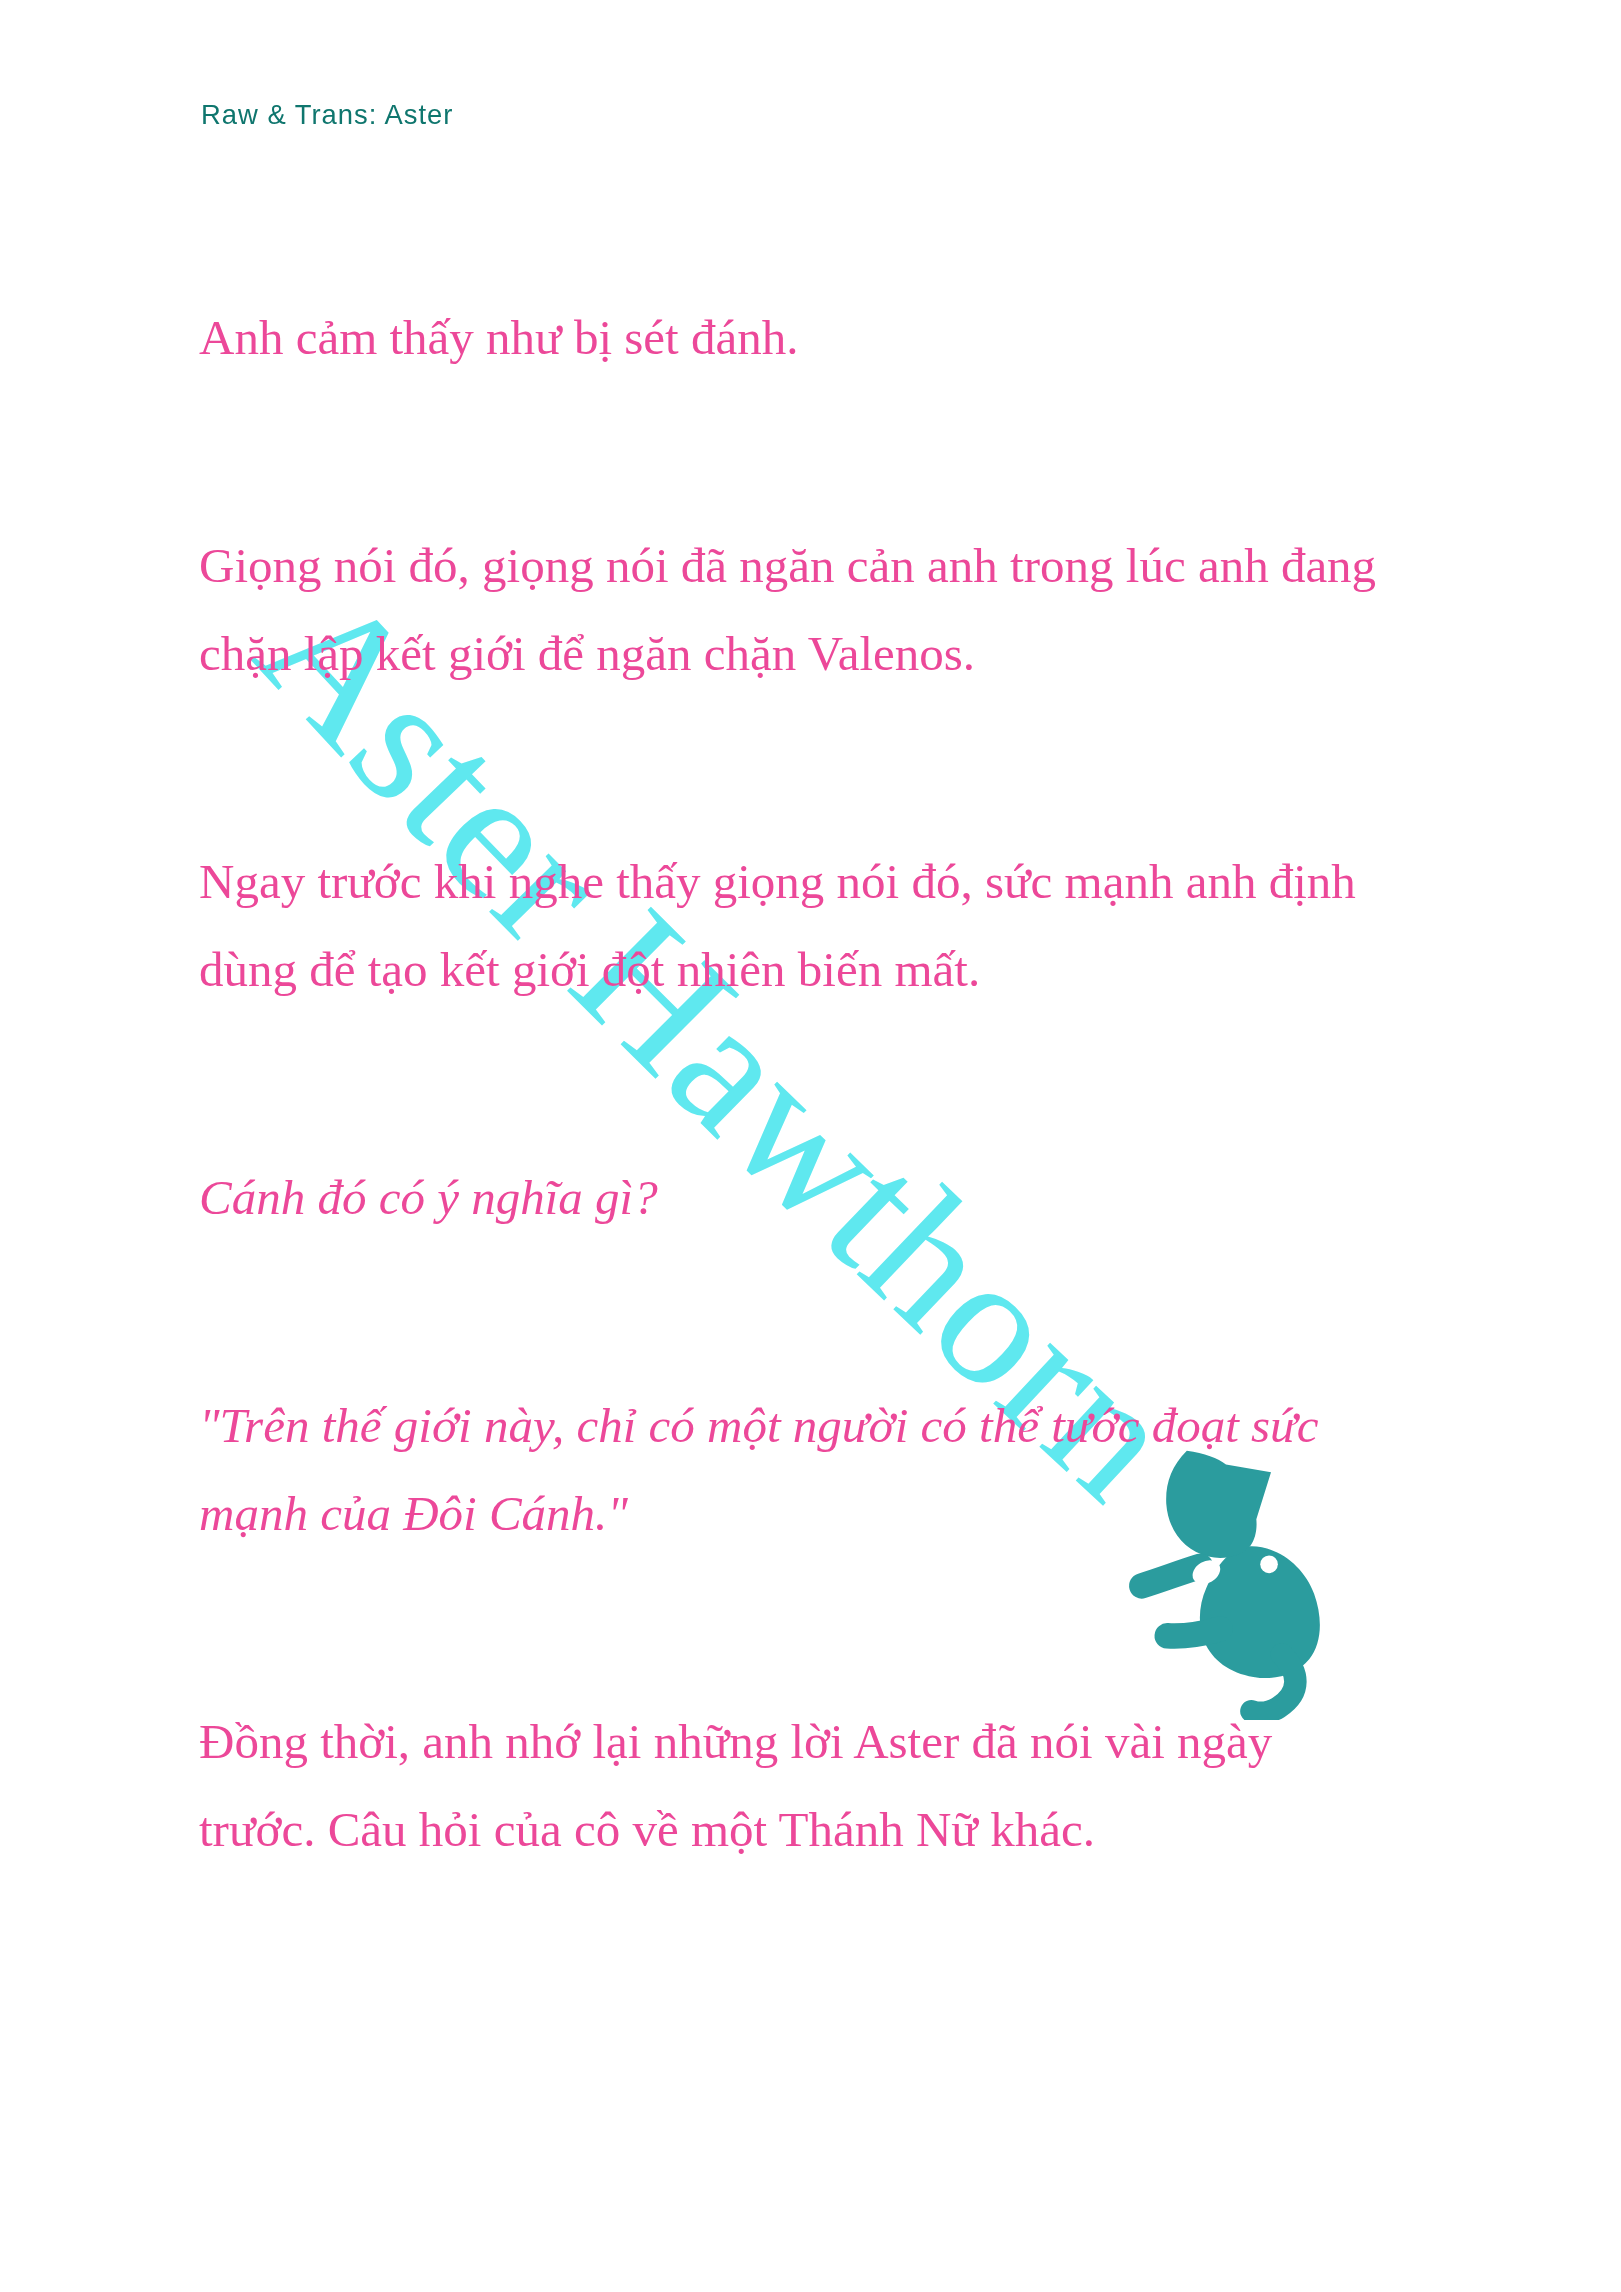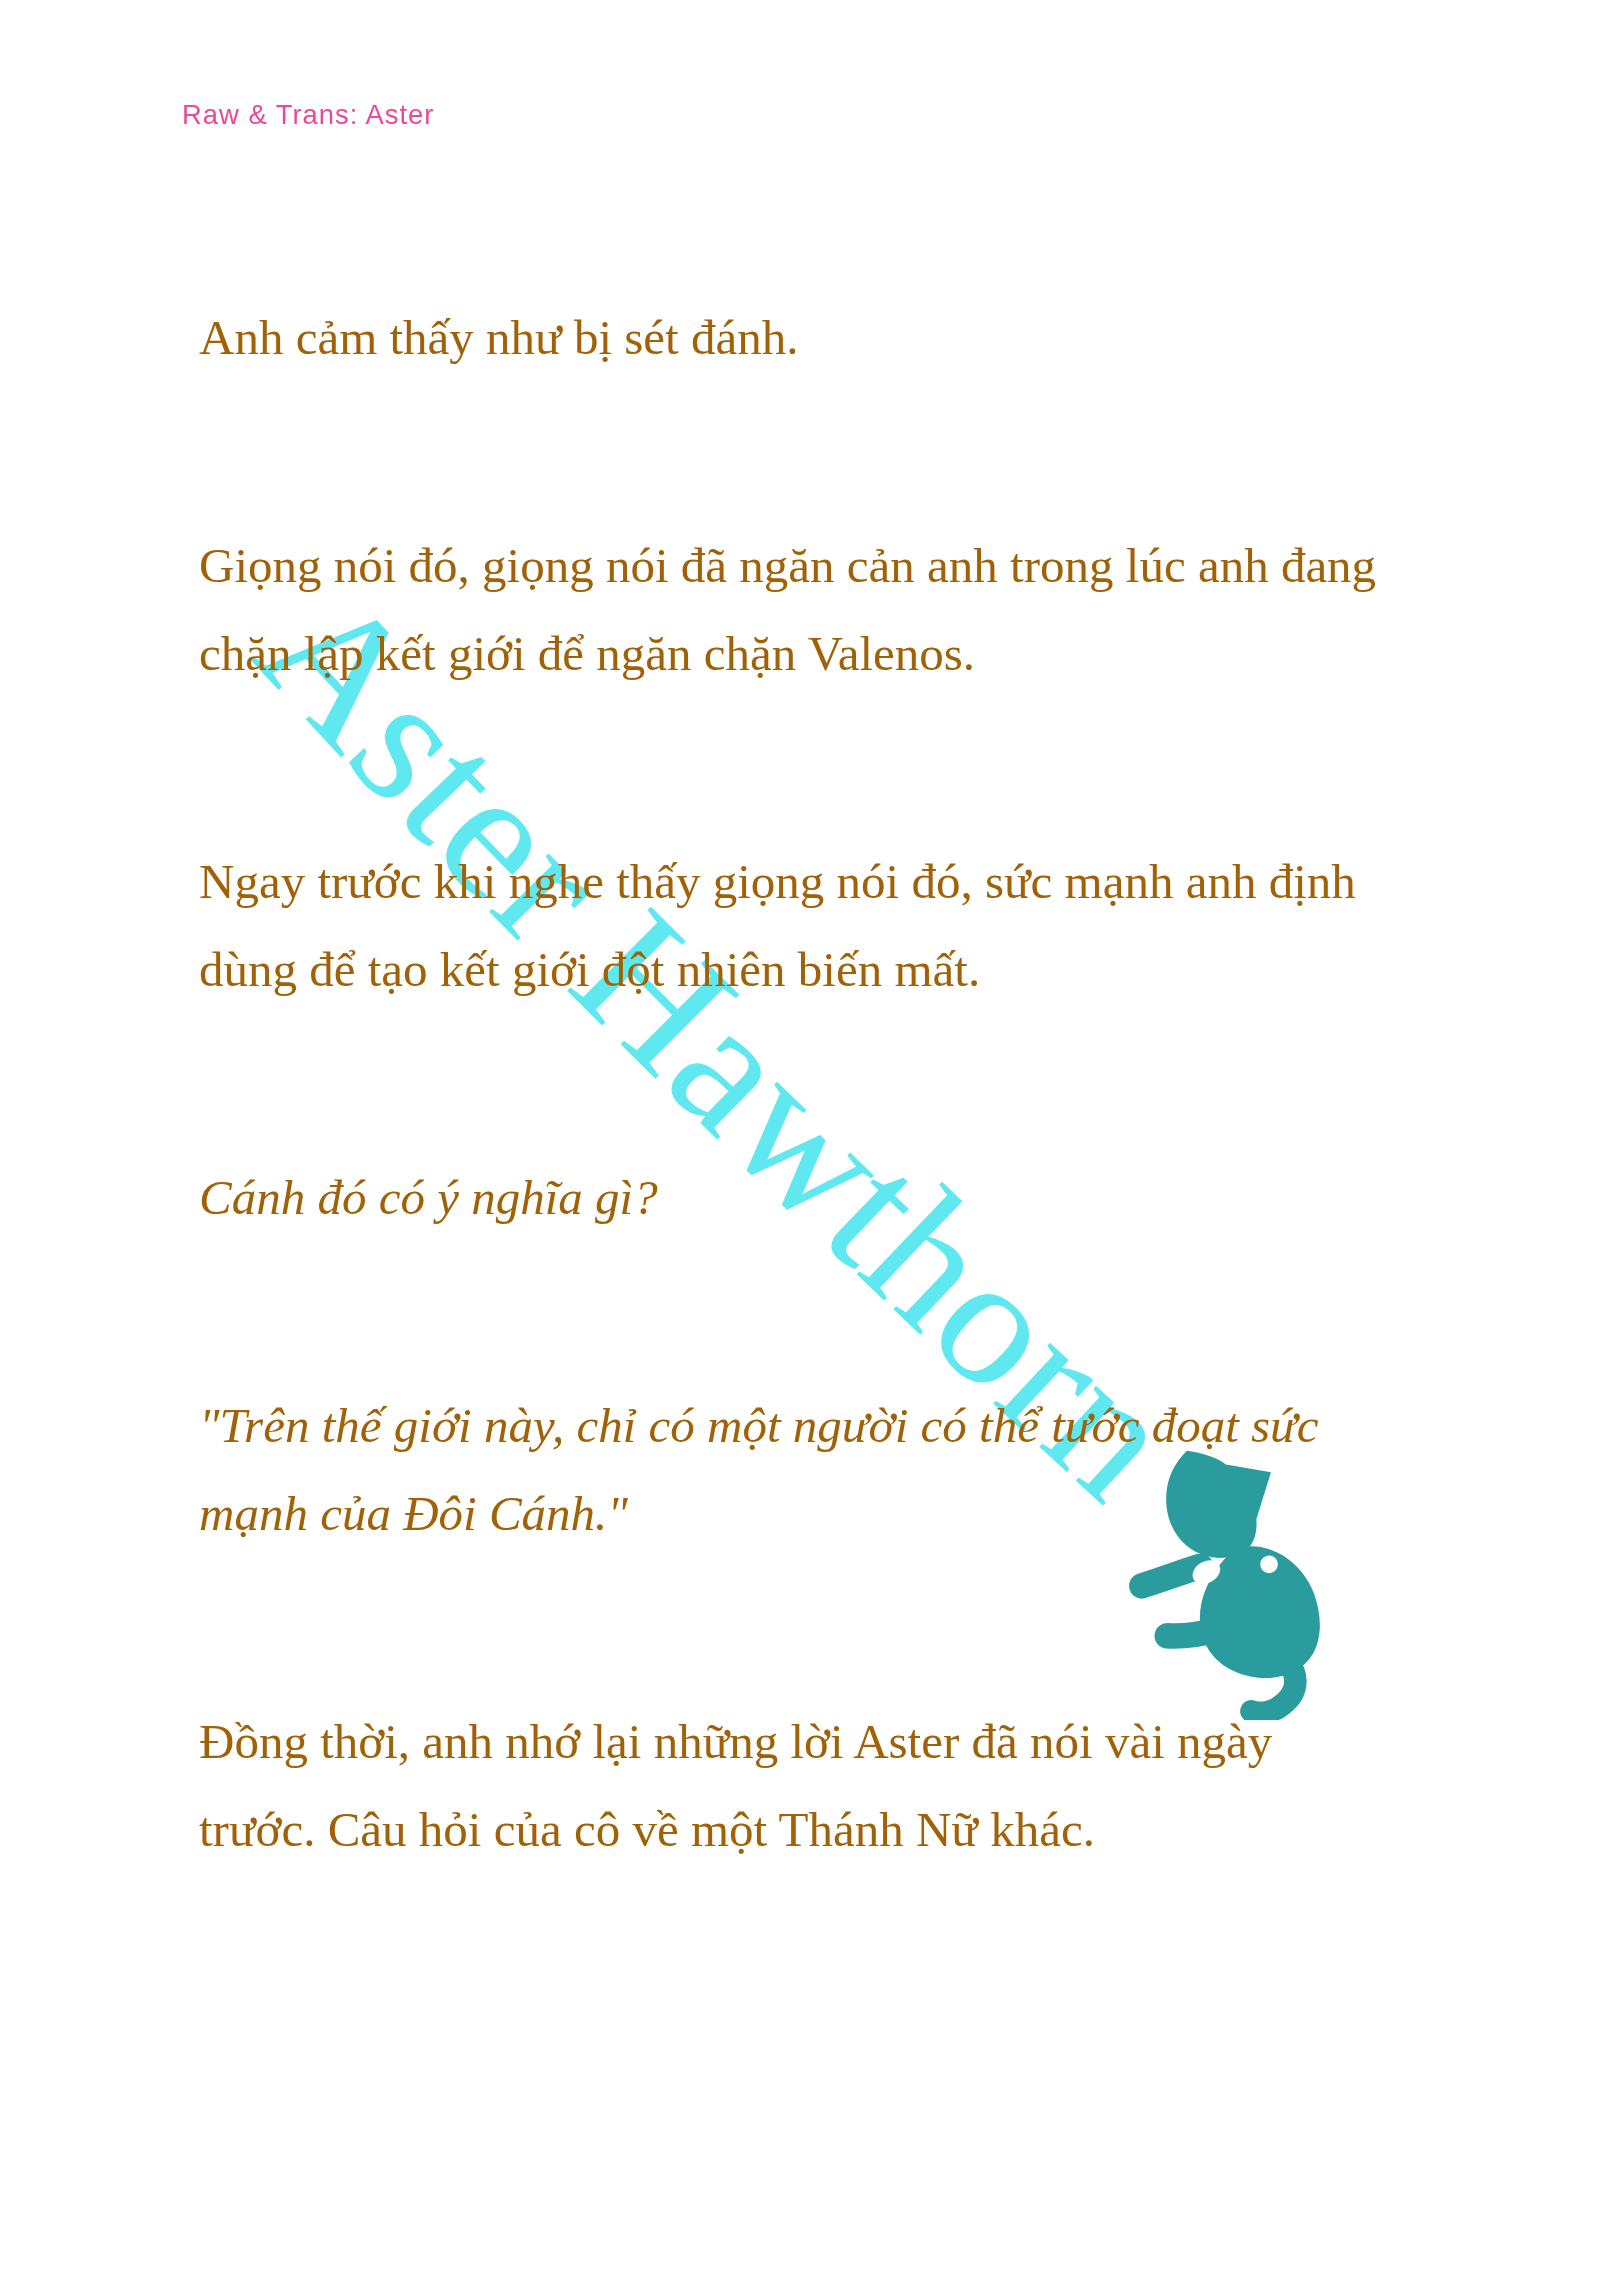--- a/index.html
+++ b/index.html
@@ -15,34 +15,34 @@
   .watermark-svg{z-index:1;}
   .cat-svg{
     position:absolute;
     left:1122px;top:1441px;
     width:206px;height:279px;
     z-index:2;
   }
   .text-layer{z-index:3;}
   .header-credit{
     position:absolute;
-    left:182px;top:99px;
+    left:201px;top:99px;
     font-family:"Liberation Sans","DejaVu Sans",sans-serif;
     font-size:27.4px;
     letter-spacing:1px;
-    color:#ec4899;
+    color:#0f766e;
     white-space:pre;
   }
   .content{
     position:absolute;
     left:199px;top:294px;
     width:1237px;
     font-size:49px;
     line-height:88px;
-    color:#a16207;
+    color:#ec4899;
   }
   .content p{
     margin:0 0 140px 0;
     white-space:pre-line;
   }
   .content p.italic{font-style:italic;}
 </style>
 </head>
 <body>
 

